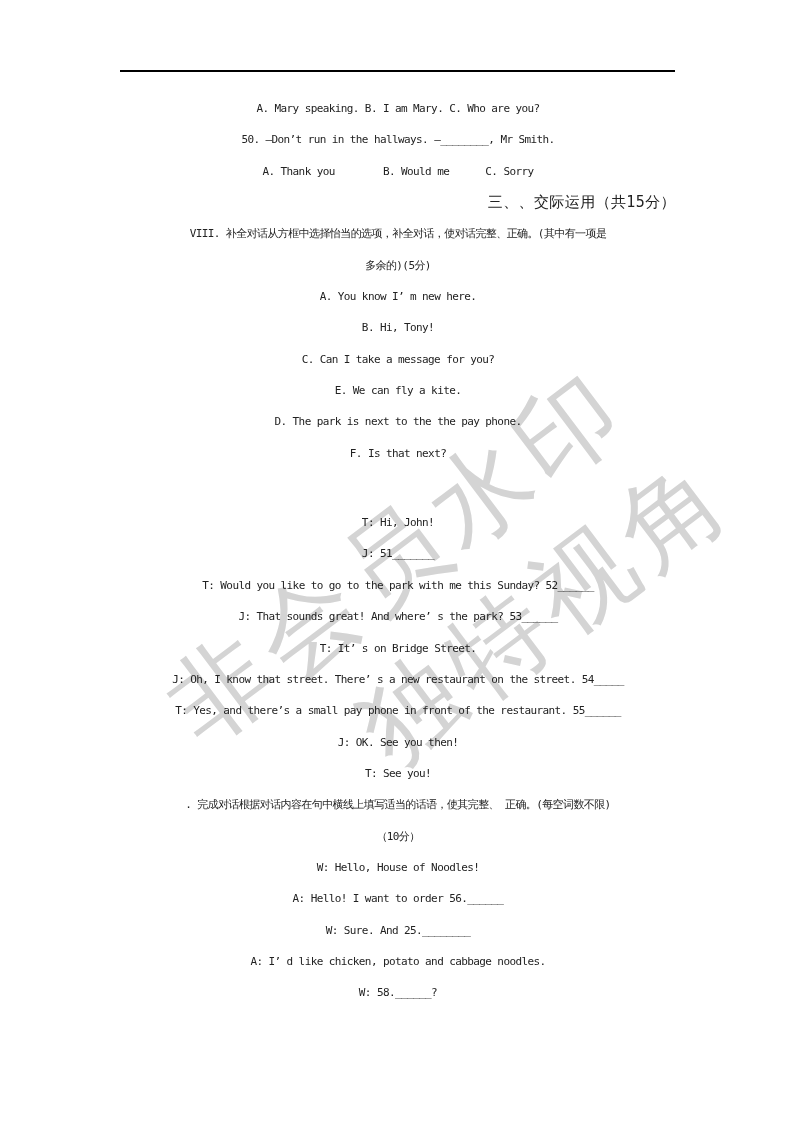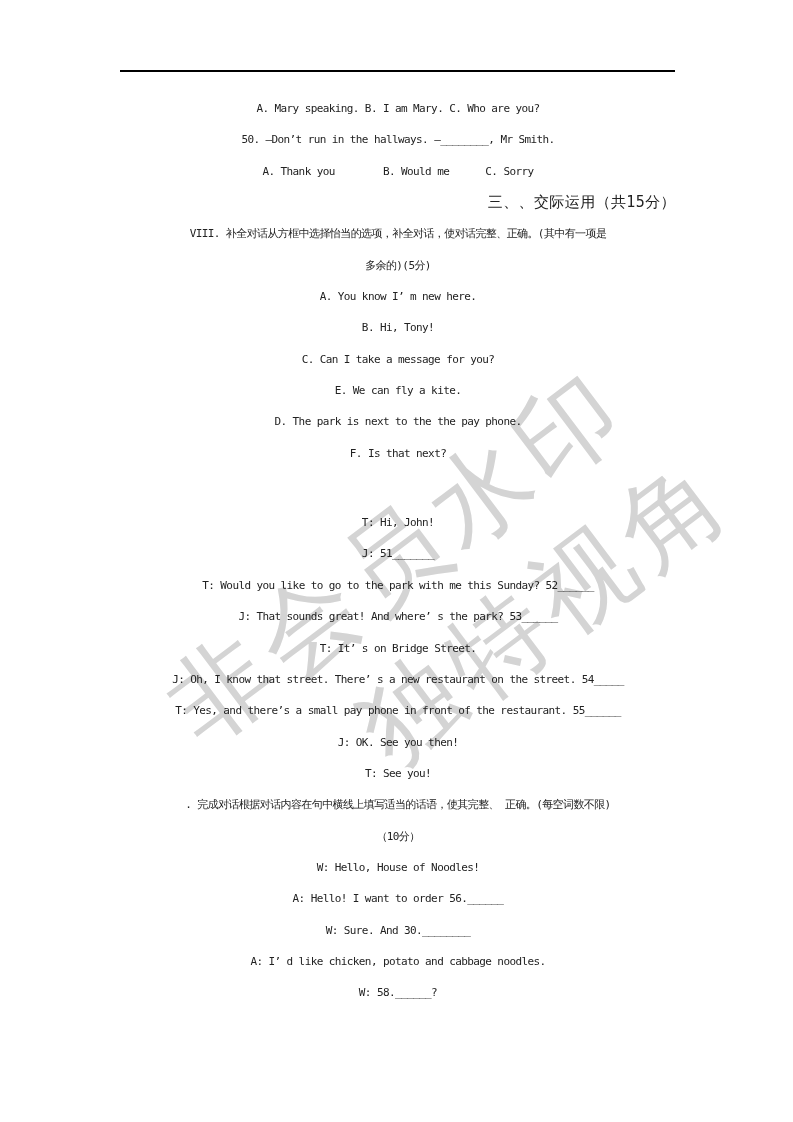--- a/index.html
+++ b/index.html
@@ -57,16 +57,16 @@
   <div class="line">J: That sounds great! And where’ s the park? 53______</div>
   <div class="line">T: It’ s on Bridge Street.</div>
   <div class="line">J: Oh, I know that street. There’ s a new restaurant on the street. 54_____</div>
   <div class="line">T: Yes, and there’s a small pay phone in front of the restaurant. 55______</div>
   <div class="line">J: OK. See you then!</div>
   <div class="line">T: See you!</div>
   <div class="line">. 完成对话根据对话内容在句中横线上填写适当的话语，使其完整、 正确。(每空词数不限)</div>
   <div class="line">（10分）</div>
   <div class="line">W: Hello, House of Noodles!</div>
   <div class="line">A: Hello! I want to order 56.______</div>
-  <div class="line">W: Sure. And 30.________</div>
+  <div class="line">W: Sure. And 25.________</div>
   <div class="line">A: I’ d like chicken, potato and cabbage noodles.</div>
   <div class="line">W: 58.______?</div>
 </main>
 
 </body></html>

